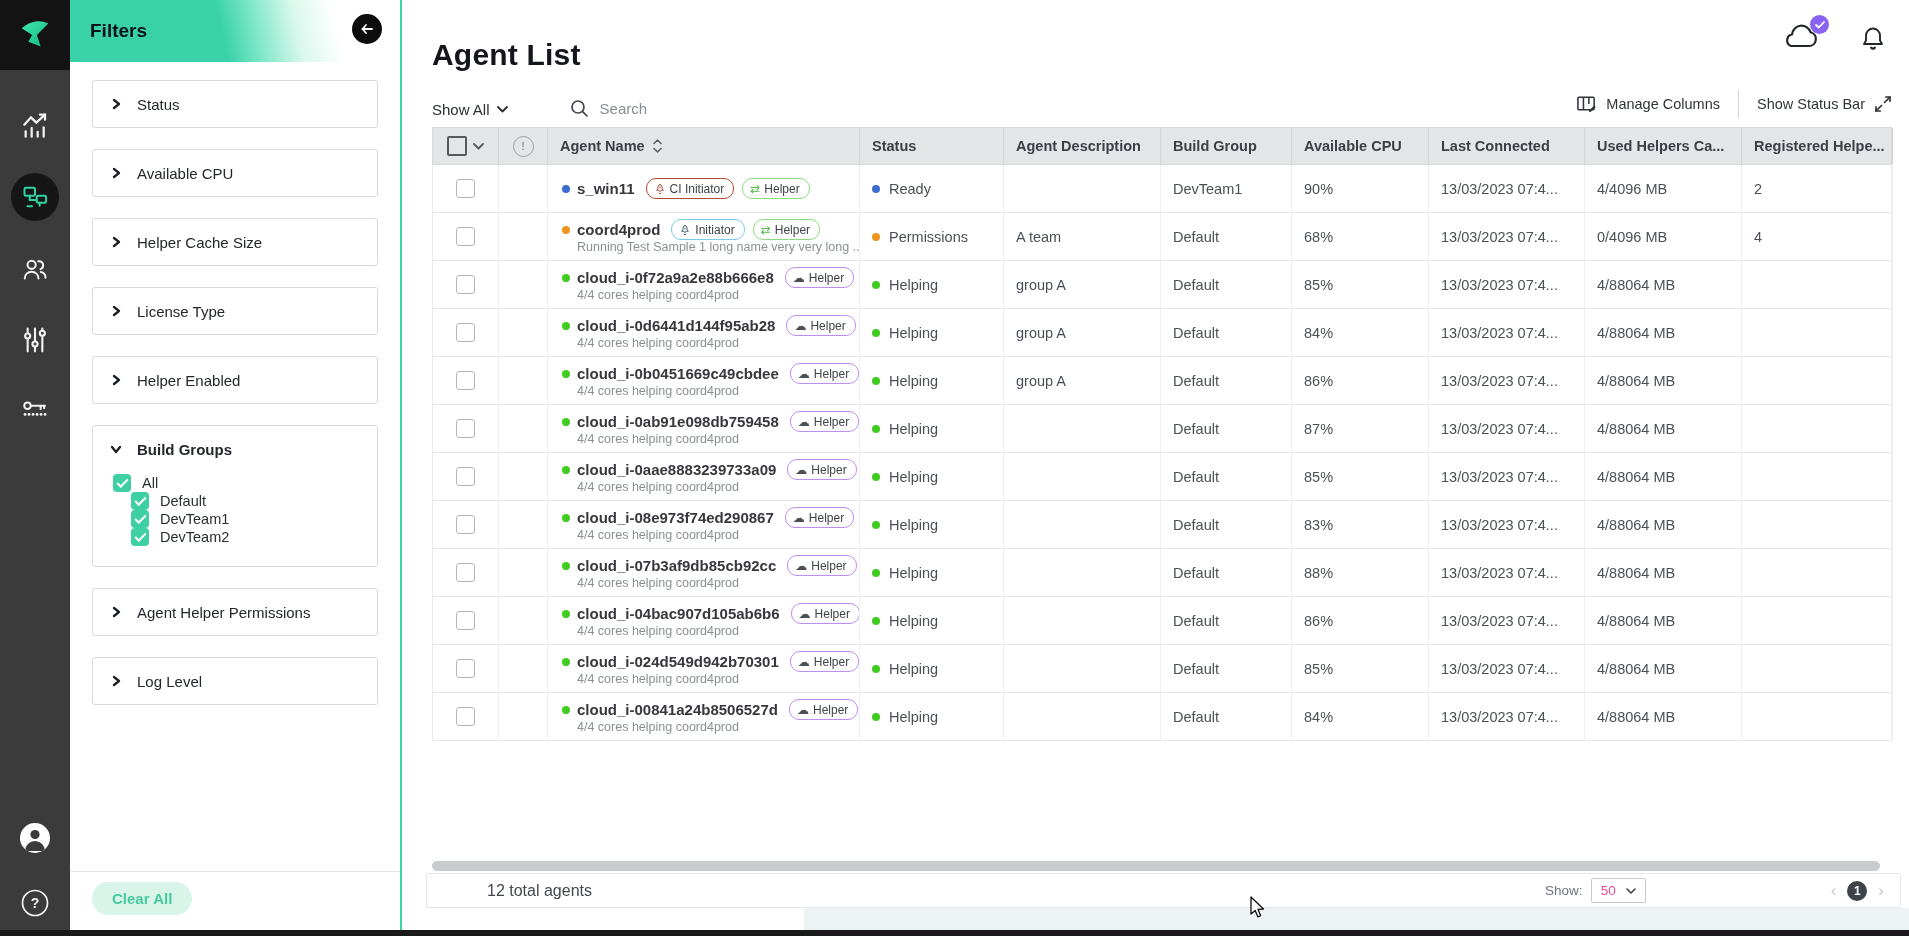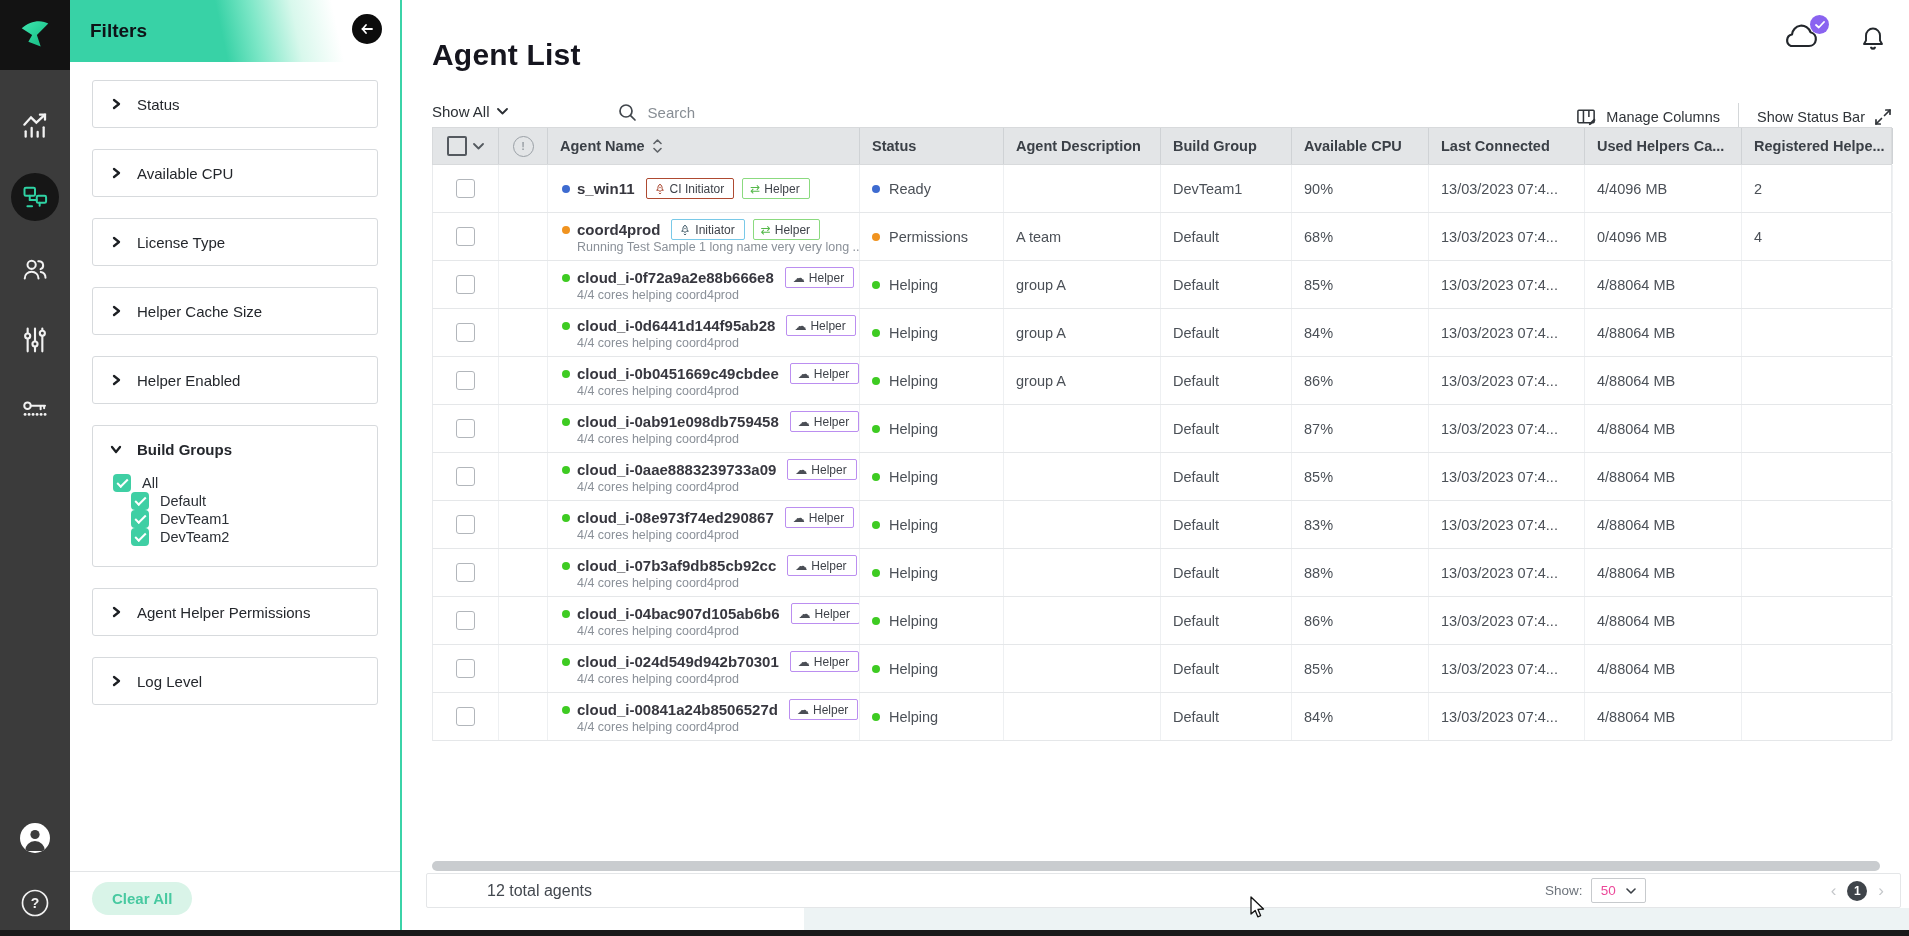--- a/index.html
+++ b/index.html
@@ -34,21 +34,21 @@
   .filters-foot{position:absolute;left:0;right:0;bottom:6px;height:52px;border-top:1px solid #e3e5e7;display:flex;align-items:center;padding:0 22px;background:#fff;}
   .clear-all{border:none;background:#d9f4e8;color:#47c9a0;font-weight:700;font-size:15px;border-radius:17px;padding:8px 20px;cursor:pointer;font-family:inherit;}
   .accent-line{position:absolute;left:400px;top:0;width:2px;height:930px;background:#3bd3a8;}
 
   
   .main{position:absolute;left:402px;top:0;right:0;height:930px;background:#fff;}
   .page-title{position:absolute;left:30px;top:18px;font-size:30px;font-weight:800;color:#15151e;letter-spacing:.2px;}
   .head-icons{position:absolute;right:24px;top:22px;display:flex;gap:38px;align-items:center;}
   .cloud-wrap{position:relative;cursor:pointer;}
   .cloud-badge{position:absolute;right:-6px;top:-7px;width:19px;height:19px;border-radius:50%;background:#8a63f0;display:flex;align-items:center;justify-content:center;}
-  .toolbar{position:absolute;left:30px;right:17px;top:103px;height:26px;display:flex;align-items:flex-start;gap:48px;}
+  .toolbar{position:absolute;left:30px;right:17px;top:92px;height:26px;display:flex;align-items:flex-end;}
   .show-all{display:flex;align-items:center;gap:7px;font-size:15px;color:#2b2f34;cursor:pointer;}
   .search-wrap{display:flex;align-items:center;gap:9px;margin-left:62px;}
   .search-input{border:none;outline:none;font-size:15px;color:#0369a1;width:200px;font-family:inherit;}
   .search-input::placeholder{color:#878d94;}
   .toolbar-right{margin-left:auto;display:flex;align-items:center;gap:18px;}
   .tool-link{display:flex;align-items:center;gap:9px;font-size:14.5px;color:#303439;cursor:pointer;}
   .vdiv{width:1px;height:28px;background:#d4d7d9;}
 
   
   .table{position:absolute;left:30px;top:127px;width:1460px;}
@@ -60,21 +60,21 @@
   .td{display:flex;align-items:center;padding:0 12px;font-size:14.5px;color:#4b5057;border-right:1px solid #eef0f2;box-sizing:border-box;white-space:nowrap;overflow:hidden;}
   .td.center{justify-content:center;}
   .body-check{width:17px;height:17px;border:1.5px solid #b2b6bb;border-radius:3px;background:#fff;cursor:pointer;}
   .head-check{width:16px;height:16px;border:2px solid #54595f;border-radius:2px;background:#e3e5e7;cursor:pointer;}
   .alert-circ{width:19px;height:19px;border:1.5px solid #9aa0a6;border-radius:50%;display:flex;align-items:center;justify-content:center;font-size:11px;font-weight:700;color:#9aa0a6;}
   .name-cell{flex-direction:column;align-items:flex-start;justify-content:center;gap:1px;padding-left:14px;}
   .name-line{display:flex;align-items:center;gap:7px;}
   .dot{width:8px;height:8px;border-radius:50%;flex:0 0 auto;}
   .agent-name{font-size:15px;font-weight:700;color:#37373f;}
   .subtext{font-size:12.5px;color:#8a9098;margin-left:15px;line-height:1;}
-  .badge{display:inline-flex;align-items:center;gap:4px;border:1px solid;border-radius:2px;padding:2px 9px 2px 7px;font-size:12px;color:#3f434a;background:#fff;height:15px;}
+  .badge{display:inline-flex;align-items:center;gap:4px;border:1px solid;border-radius:10px;padding:2px 9px 2px 7px;font-size:12px;color:#3f434a;background:#fff;height:15px;}
   .bicon{font-family:"DejaVu Sans",sans-serif;font-size:12px;line-height:1;display:inline-flex;}
   .status-line{display:flex;align-items:center;gap:9px;}
 
   
   .hscroll{position:absolute;left:30px;top:861px;width:1448px;height:10px;border-radius:5px;background:#c9cccf;cursor:grab;}
   .table-footer{position:absolute;left:24px;right:8px;top:873px;height:35px;border:1px solid #e4e6e8;background:#fff;display:flex;align-items:center;padding:0 16px;box-sizing:border-box;border-radius:2px;}
   .total-label{font-size:16px;color:#43484f;margin-left:44px;}
   .footer-right{margin-left:auto;display:flex;align-items:center;}
   .show-label{font-size:13.5px;color:#6e747c;margin-right:8px;}
   .page-select{display:flex;align-items:center;gap:10px;border:1px solid #c7cacd;border-radius:2px;padding:4px 9px;font-size:13.5px;color:#ec4899;cursor:pointer;background:#fff;}
@@ -208,31 +208,31 @@
     </div>
 
   </div>
 
 
   <div class="fbox">
     <div class="fbox-head">
       <svg class="chev" width="12" height="12" viewBox="0 0 12 12" fill="none" stroke="#1c1f23" stroke-width="2.3" stroke-linecap="round" stroke-linejoin="round">
               <polyline points="4,2 9,6 4,10"></polyline>
             </svg>
-      <span class="fbox-label">License Type</span>
+      <span class="fbox-label">Helper Cache Size</span>
     </div>
 
   </div>
 
   <div class="fbox">
     <div class="fbox-head">
       <svg class="chev" width="12" height="12" viewBox="0 0 12 12" fill="none" stroke="#1c1f23" stroke-width="2.3" stroke-linecap="round" stroke-linejoin="round">
               <polyline points="4,2 9,6 4,10"></polyline>
             </svg>
-      <span class="fbox-label">Helper Cache Size</span>
+      <span class="fbox-label">License Type</span>
     </div>
 
   </div>
 
   <div class="fbox">
     <div class="fbox-head">
       <svg class="chev" width="12" height="12" viewBox="0 0 12 12" fill="none" stroke="#1c1f23" stroke-width="2.3" stroke-linecap="round" stroke-linejoin="round">
               <polyline points="4,2 9,6 4,10"></polyline>
             </svg>
       <span class="fbox-label">Helper Enabled</span>

